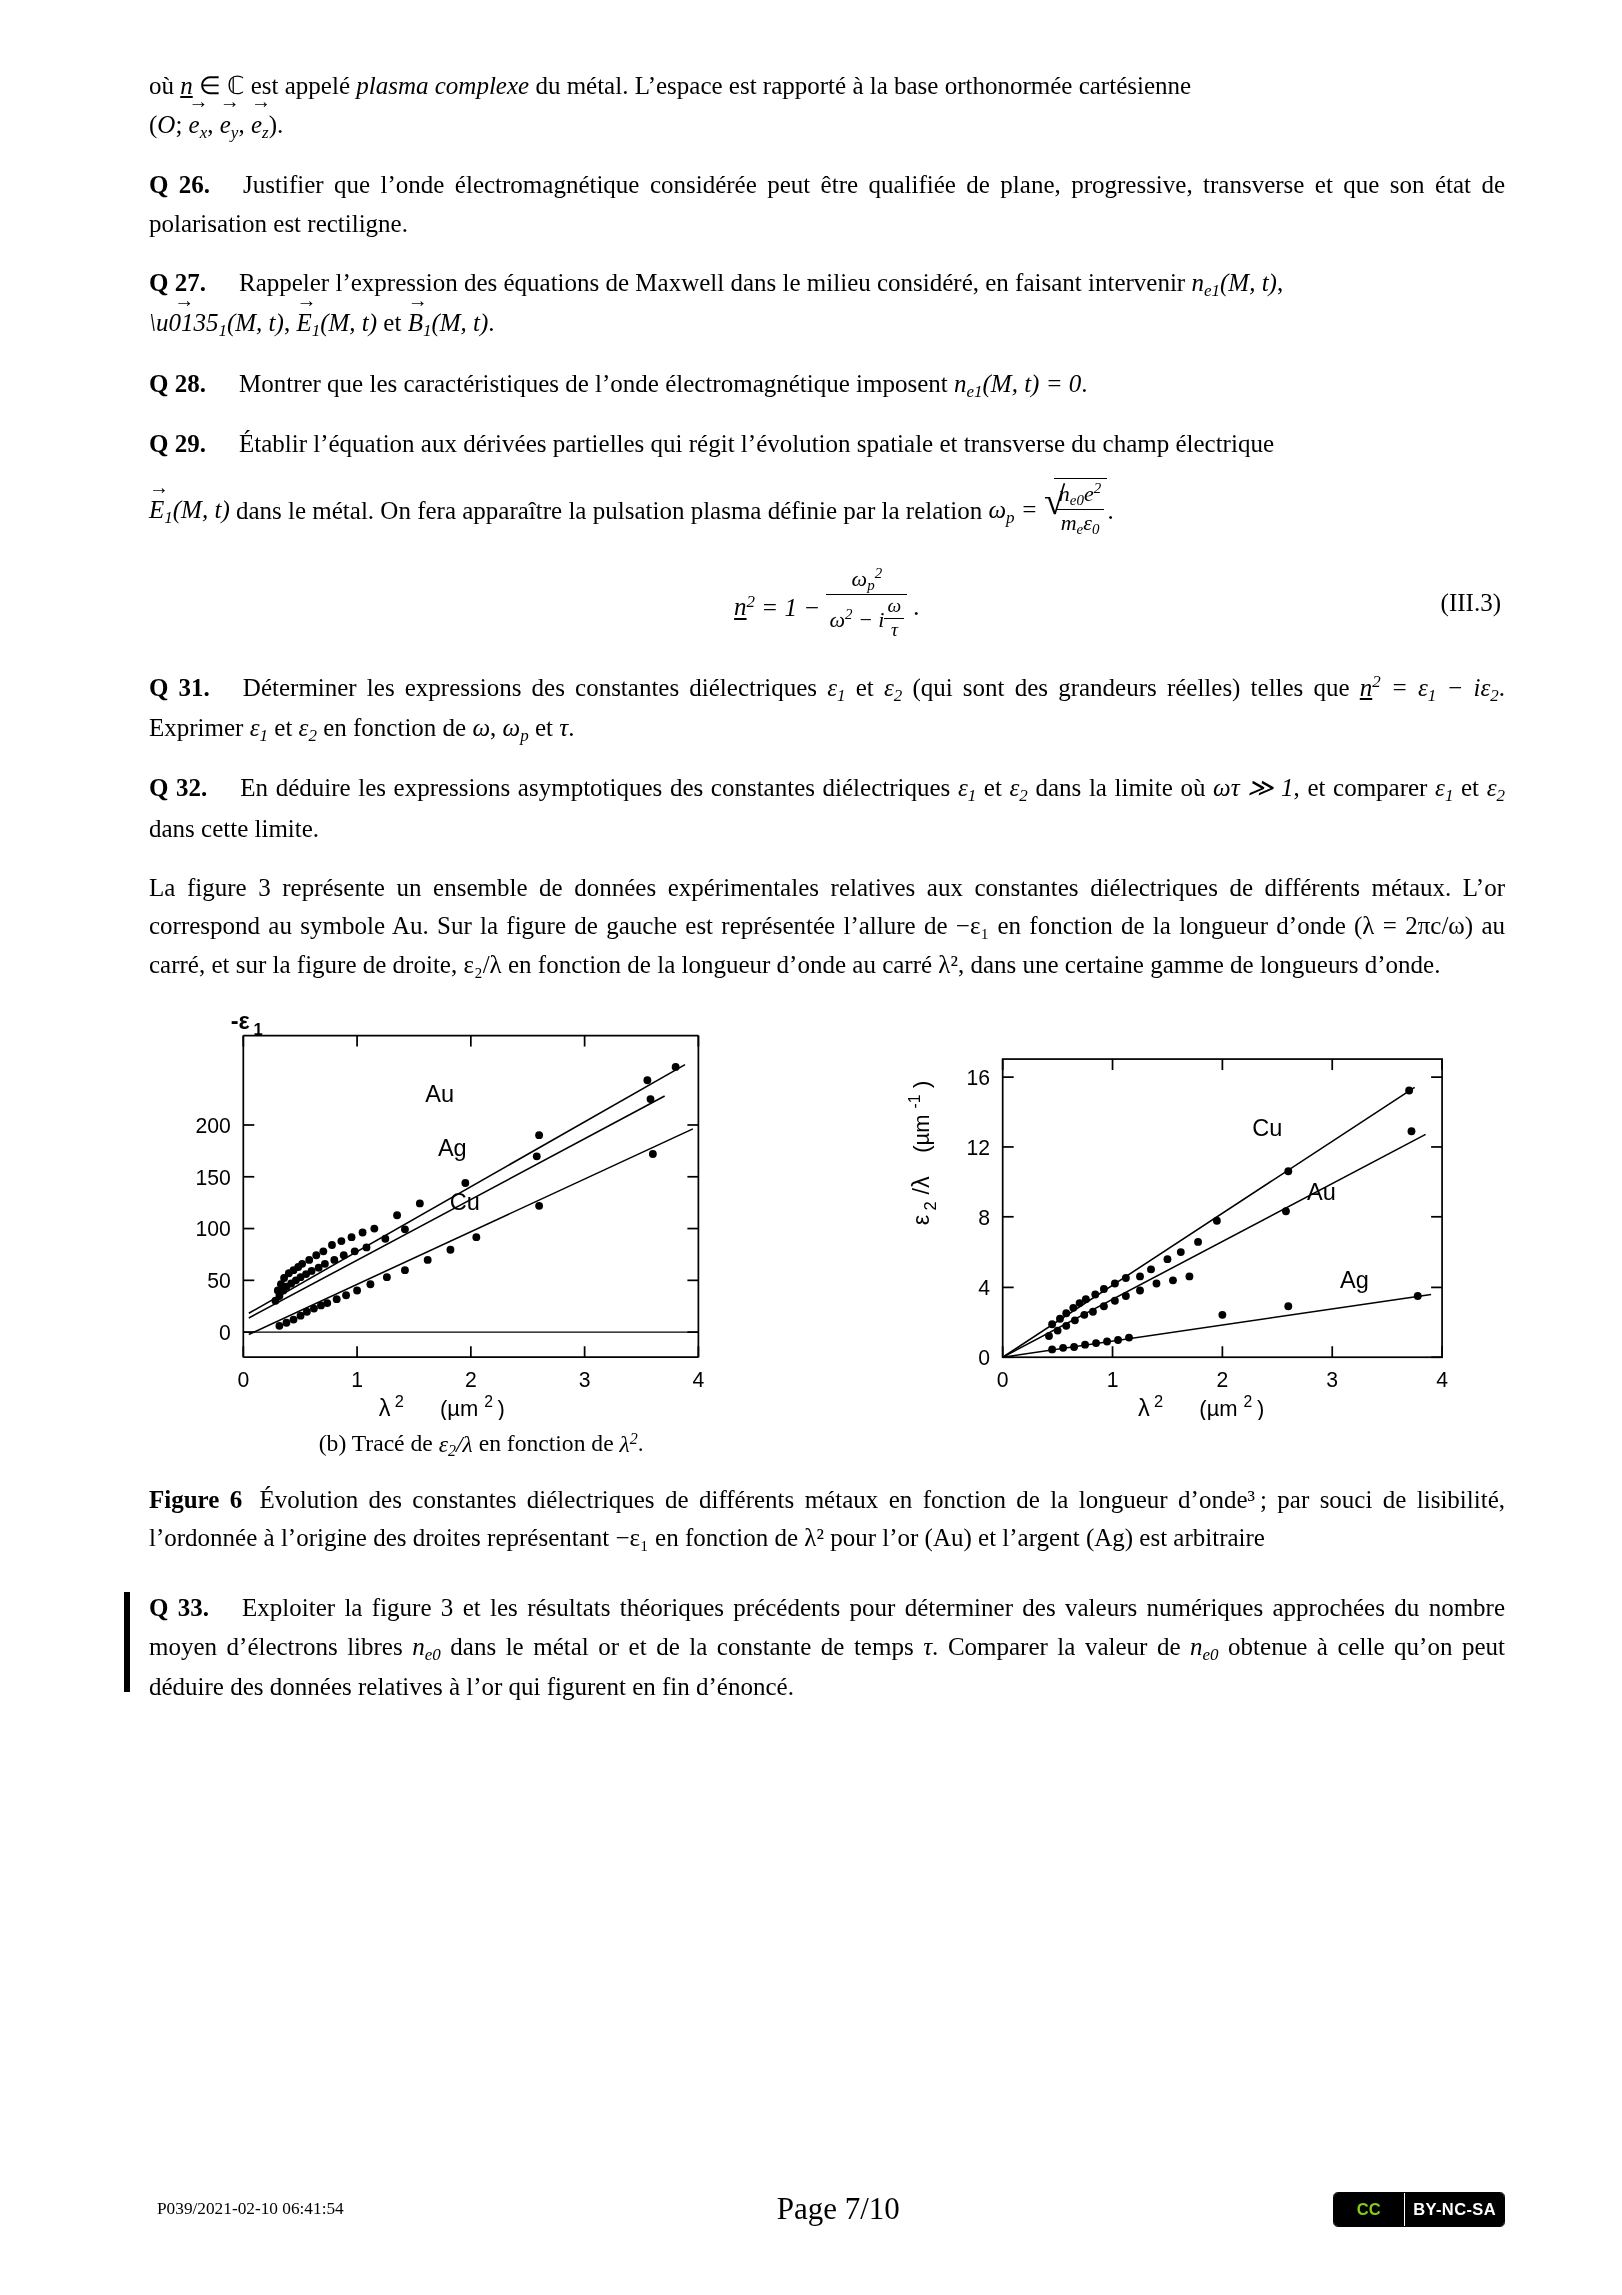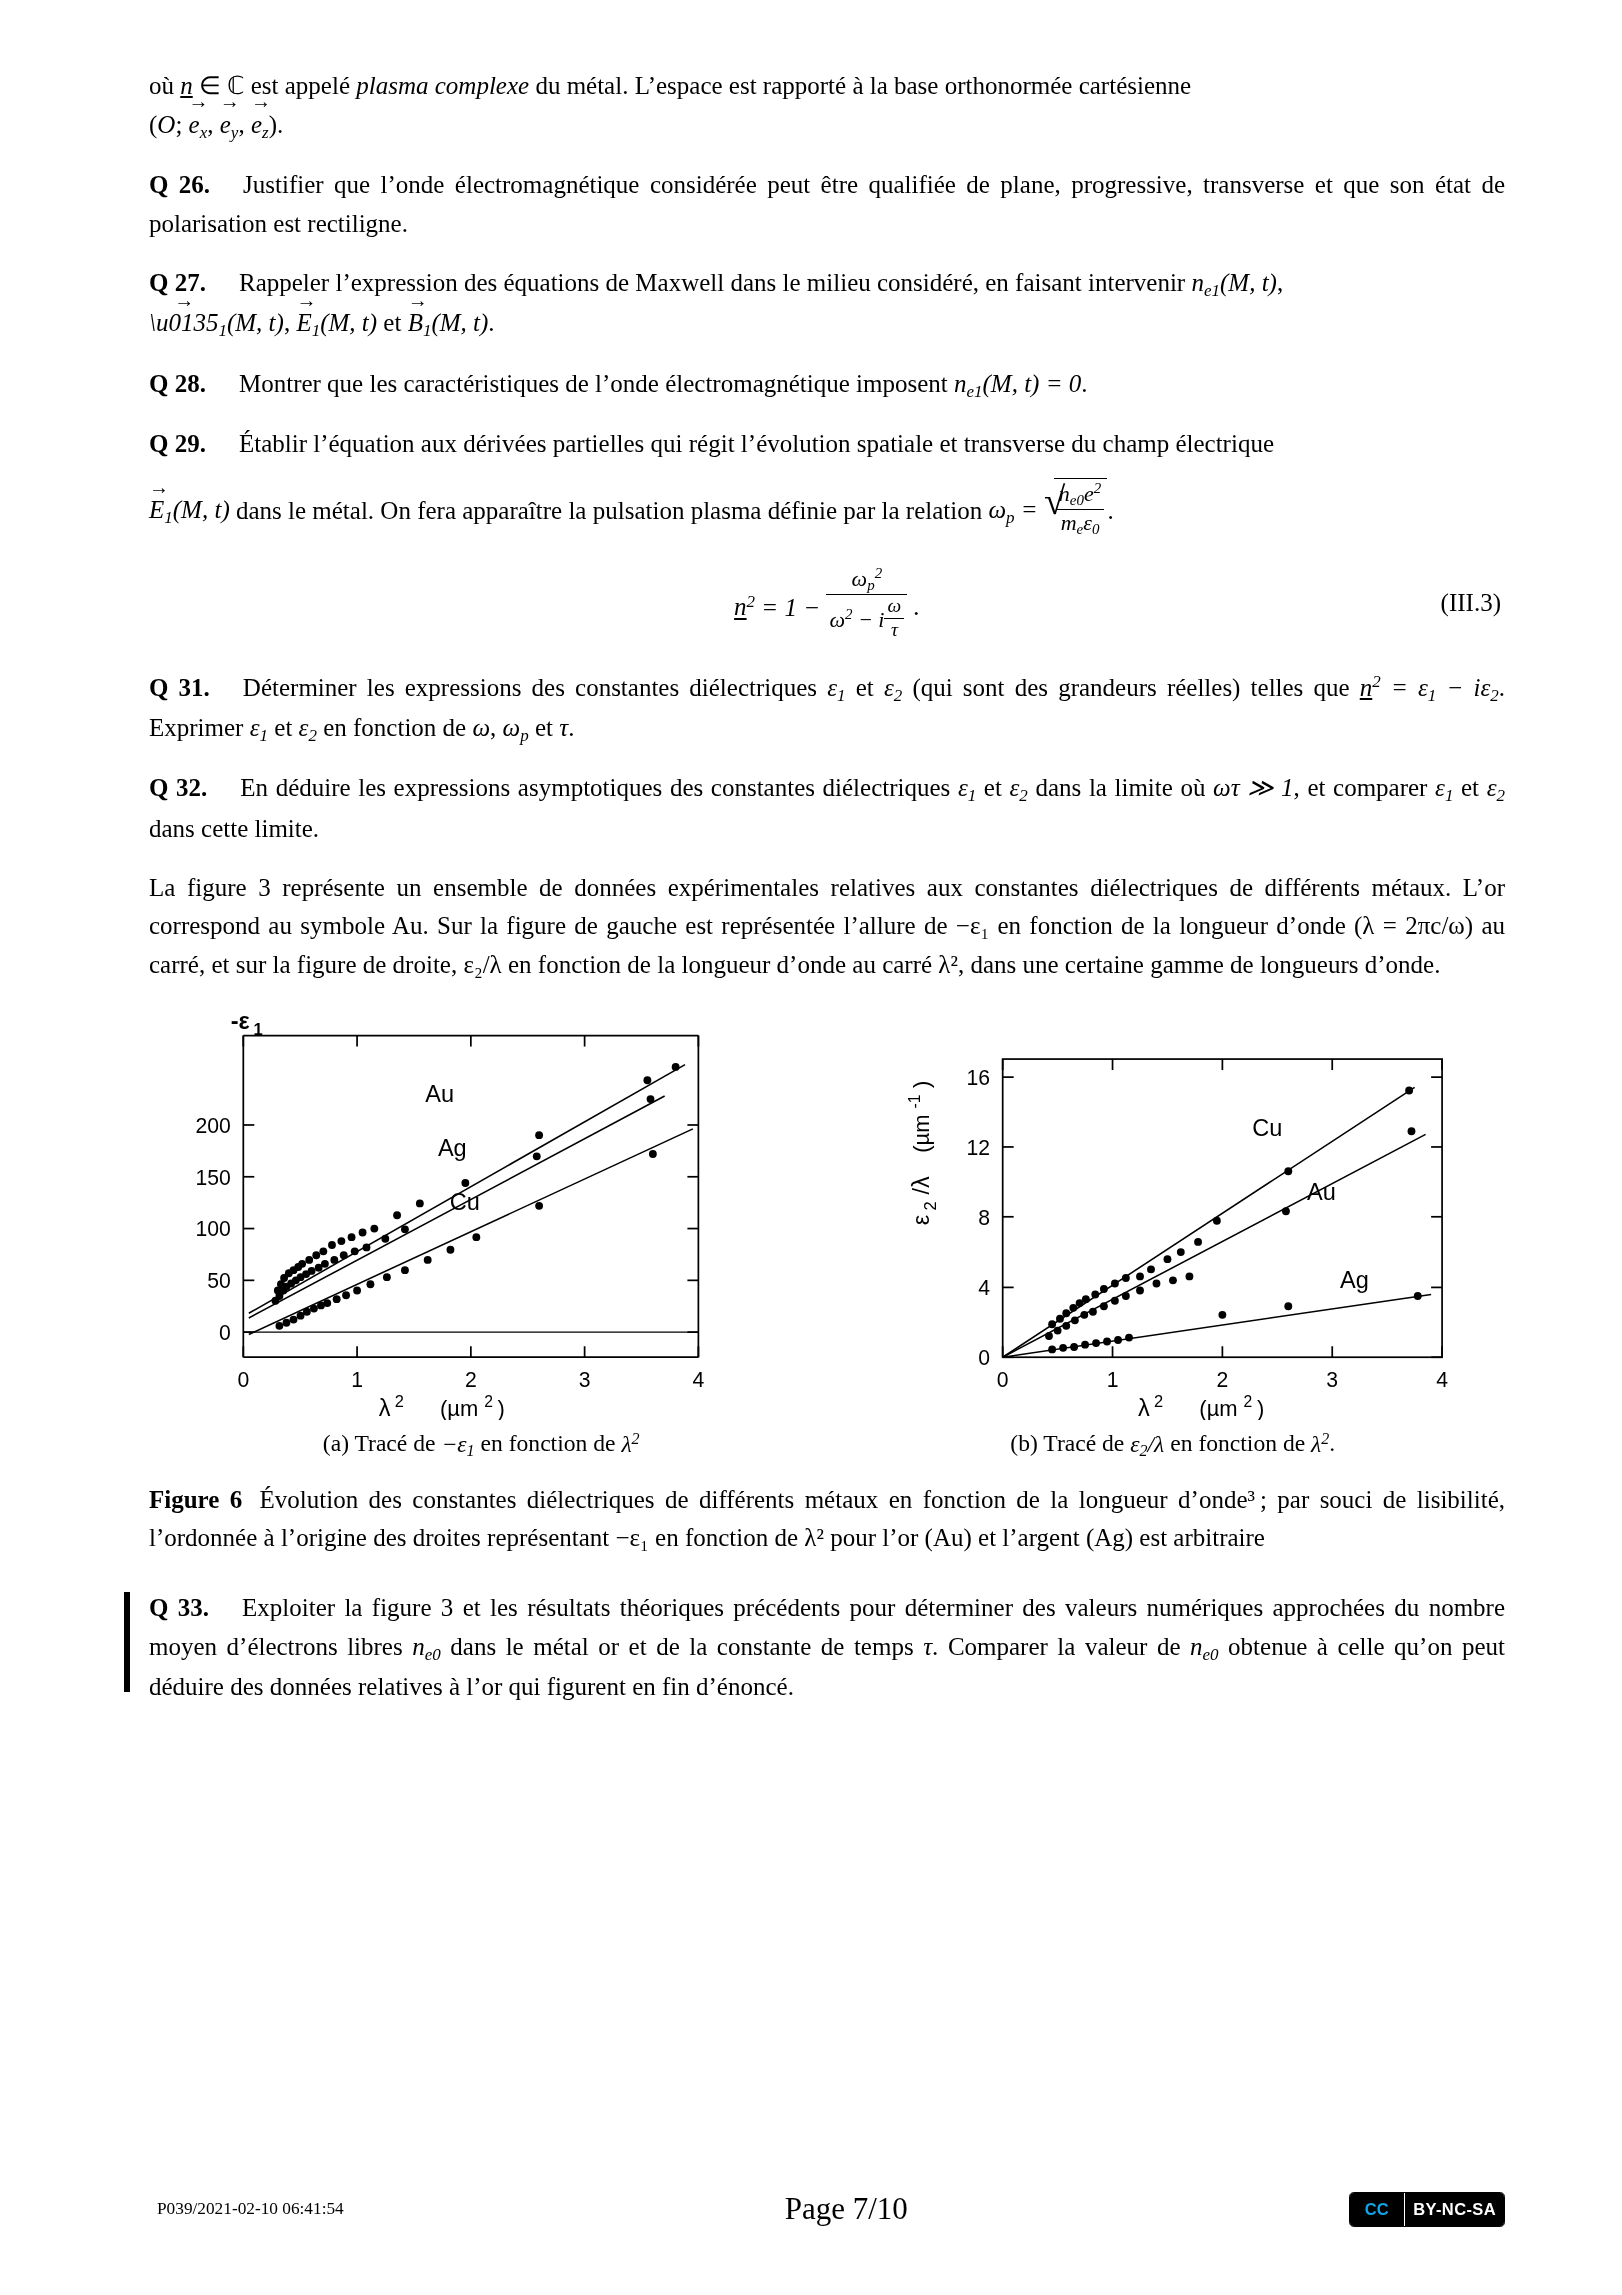--- a/index.html
+++ b/index.html
@@ -65,22 +65,22 @@
     position:absolute; left:149px; right:118px; bottom:68px;
     display:flex; align-items:center; justify-content:space-between;
     font-size:17.3px;
   }
   .foot-center { font-size:31px; font-family:"Liberation Serif", serif; }
   .cc {
     display:flex; align-items:center; border:1.6px solid #000; border-radius:4.7px; overflow:hidden;
     height:33px;
   }
   .cc .ccl {
-    background:#000; color:#0ea5e9; font-weight:bold; font-size:16.5px;
-    padding:0 15px; height:100%; display:flex; align-items:center;
+    background:#000; color:#84cc16; font-weight:bold; font-size:16.5px;
+    padding:0 23px; height:100%; display:flex; align-items:center;
     font-family:"Liberation Sans", sans-serif;
   }
   .cc .ccr {
     background:#000; color:#fff; font-weight:bold; font-size:16.5px;
     padding:0 7.9px; height:100%; display:flex; align-items:center;
     font-family:"Liberation Sans", sans-serif; letter-spacing:0.4px;
   }
   .ccsep { width:1.6px; background:#fff; height:100%; }
 </style>
 </head>
@@ -398,21 +398,20 @@
           </g>
 
           <text x="478" y="158" font-family="Liberation Sans, sans-serif" font-size="30" fill="#000">Cu</text>
           <text x="548" y="240" font-family="Liberation Sans, sans-serif" font-size="30" fill="#000">Au</text>
           <text x="590" y="352" font-family="Liberation Sans, sans-serif" font-size="30" fill="#000">Ag</text>
         </svg>
       </div>
     </div>
 
     <div class="captions">
-      <div class="cap-a">(a) Tracé de <span class="math">−ε<sub>1</sub></span> en fonction de <span class="math">λ<sup>2</sup></span></div>
       <div class="cap-b">(b) Tracé de <span class="math">ε<sub>2</sub>/λ</span> en fonction de <span class="math">λ<sup>2</sup></span>.</div>
     </div>
 
     <div class="figcaption">
       <span class="fignum">Figure 6</span><span class="qgap" style="width:17.3px"></span><span>Évolution des constantes diélectriques de différents métaux en fonction de la longueur d’onde³ ; par souci de lisibilité, l’ordonnée à l’origine des droites représentant −ε₁ en fonction de λ² pour l’or (Au) et l’argent (Ag) est arbitraire</span>
     </div>
   </div>
 
   <div class="q33wrap">
     <div class="q33bar"></div>

